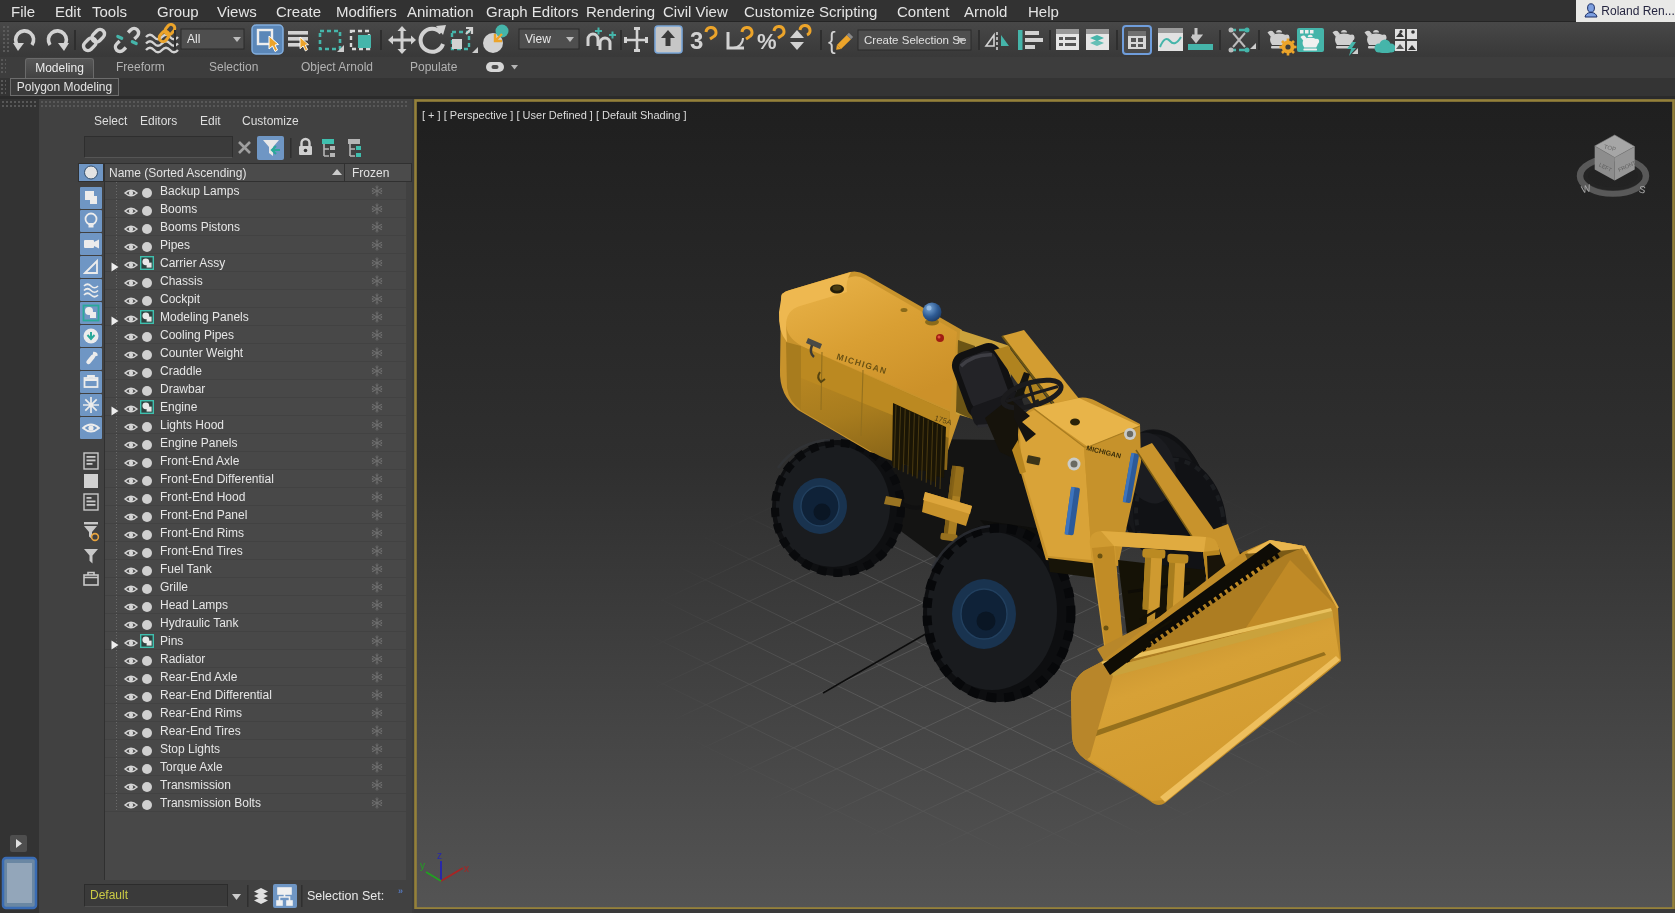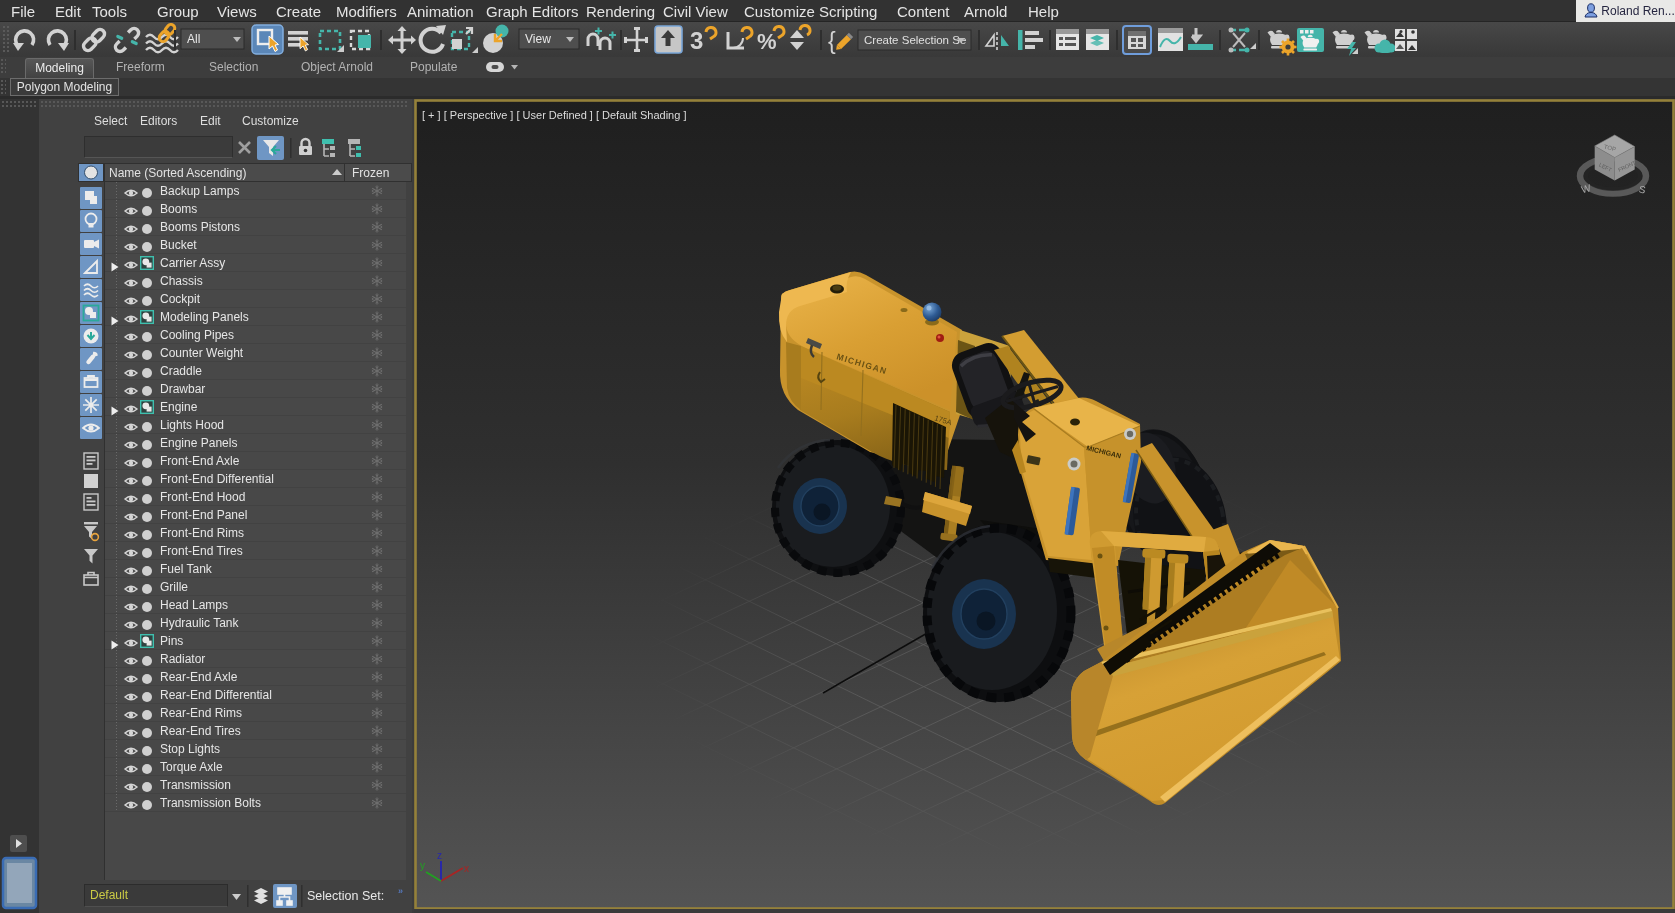--- a/index.html
+++ b/index.html
@@ -526,21 +526,21 @@
 </div>
 <div class="row">
           <span class="dotv"></span>
 <span class="eye"><svg width="14" height="12" viewBox="0 0 14 12">
               <path d="M1,6 Q7,0.5 13,6 Q7,11.5 1,6 Z" fill="none" stroke="#d5d5d5" stroke-width="1.5"></path>
               <circle cx="7" cy="6" r="2.2" fill="#d5d5d5"></circle>
             </svg></span>
 <span class="abs" style="left:36px;top:3px"><svg width="12" height="12" viewBox="0 0 12 12">
               <circle cx="6" cy="6" r="5" fill="#d0d0d0"></circle>
             </svg></span>
-<span class="rname">Bucket</span>
+<span class="rname">Pipes</span>
 <svg class="abs" style="left:266px;top:3px" width="12" height="12" viewBox="0 0 12 12">
             <g stroke="#6e6e6e" stroke-width="1.1">
               <path d="M6,0.5 V11.5 M1.2,3.2 L10.8,8.8 M10.8,3.2 L1.2,8.8"></path>
               <path d="M4.5,1.8 L6,3.2 L7.5,1.8 M4.5,10.2 L6,8.8 L7.5,10.2 M0.8,5.2 L2.5,6 L0.8,6.8 M11.2,5.2 L9.5,6 L11.2,6.8" fill="none" stroke-width="0.9"></path>
             </g>
           </svg>
 </div>
 <div class="row">
           <span class="dotv"></span>
 <span class="abs" style="left:6px;top:4px"><svg width="8" height="10" viewBox="0 0 8 10">

